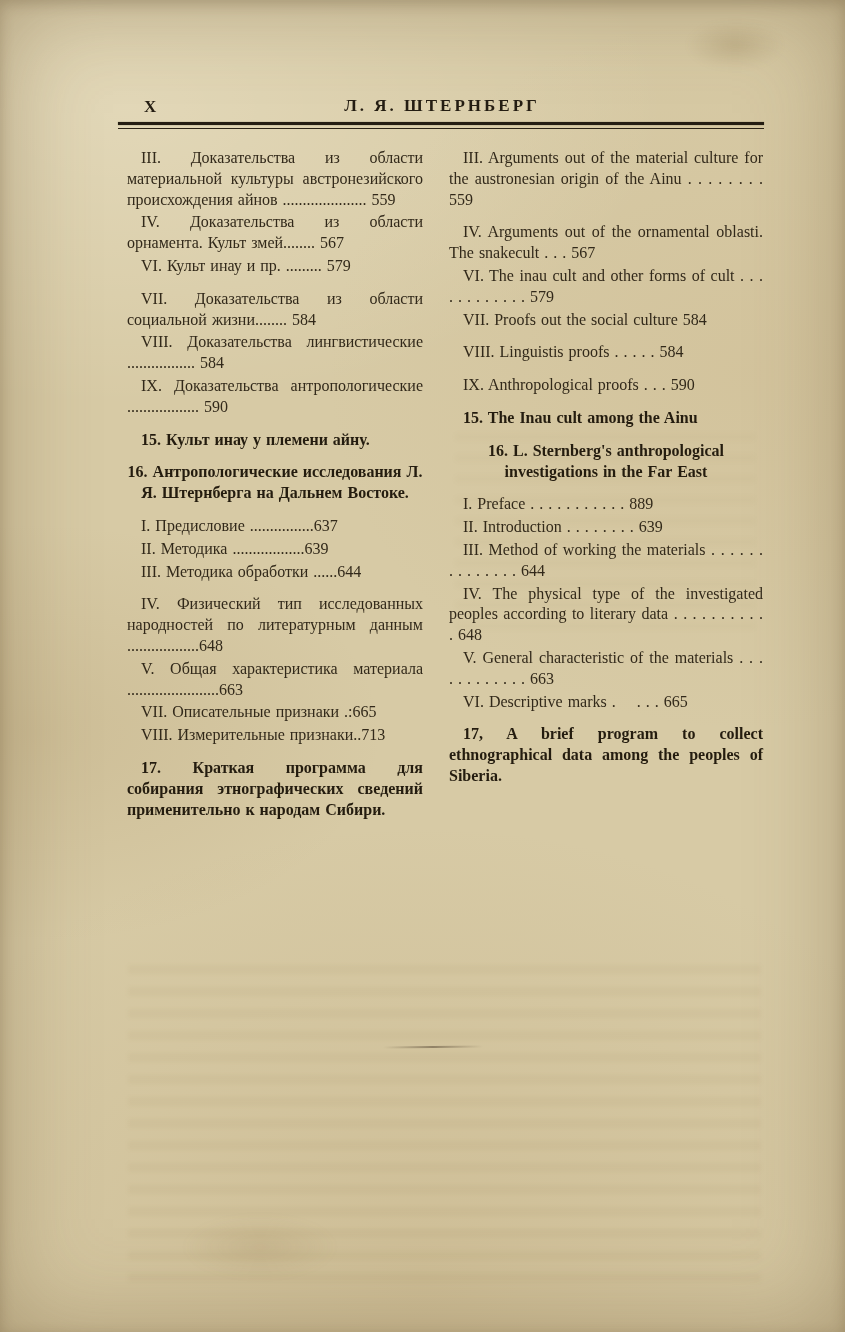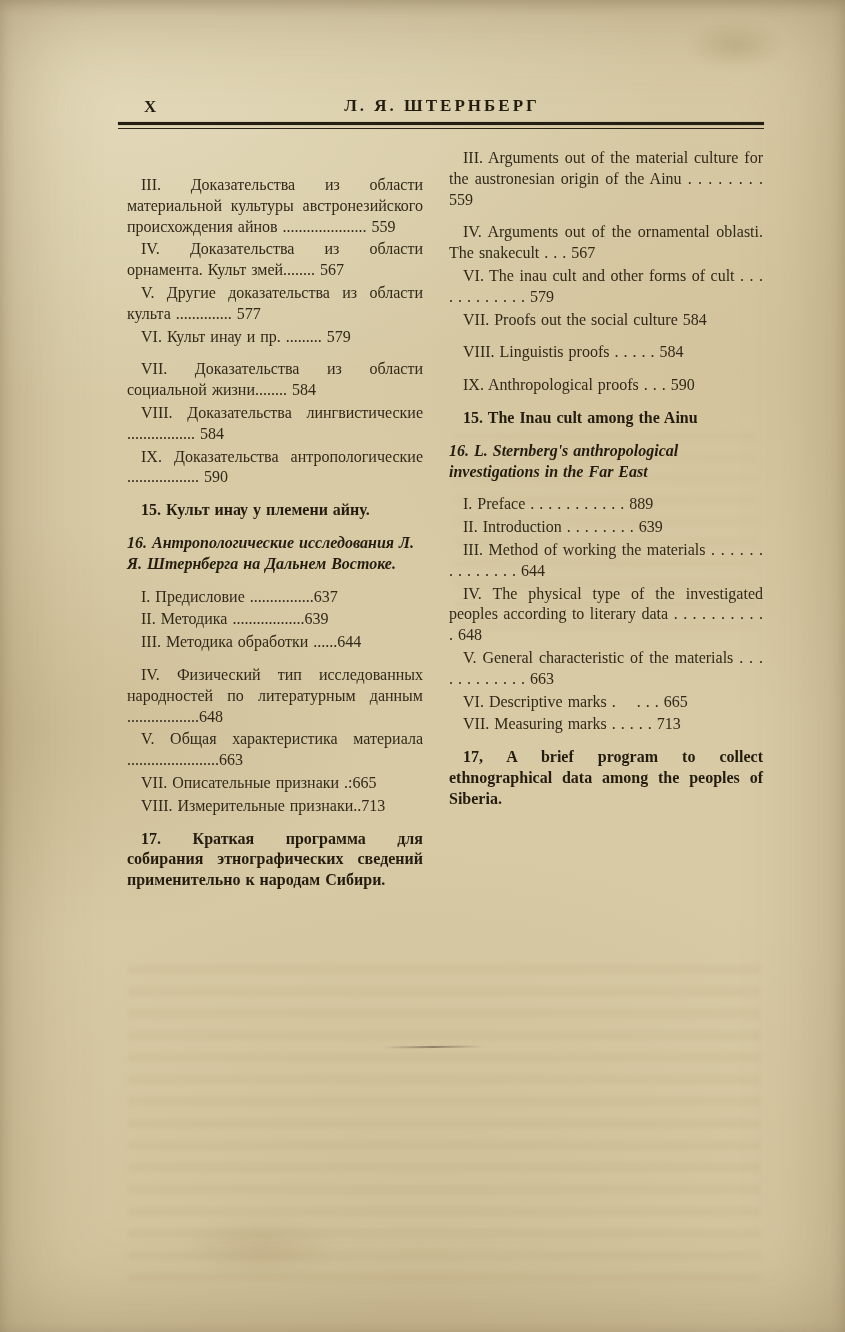--- a/index.html
+++ b/index.html
@@ -45,31 +45,31 @@
   .rule-bottom { height: 1px; background: #2c2417; }
   
   .columns {
     position: absolute;
     top: 148px; left: 127px; width: 636px;
     display: flex; gap: 26px;
     color: #32291a;
     font-size: 16px;
     line-height: 1.3;
   }
-  .col-left  { width: 296px; margin-top: 27px; }
+  .col-left  { width: 296px; }
   .col-right { width: 314px; }
   .toc-group { margin: 0 0 12px; }
   .toc-entry {
     margin: 0 0 2px;
     text-indent: 14px;
     text-align: justify;
     word-spacing: 1px;
   }
   .toc-entry.bold { font-weight: bold; color: #241c0f; }
-  .toc-entry.center { text-align: left; text-indent: 0; font-style: italic; }
+  .toc-entry.center { text-align: center; text-indent: 0; }
   
   .bleed-lower {
     position: absolute; left: 128px; right: 84px; top: 952px; height: 330px;
     background: repeating-linear-gradient(0deg,
       rgba(142,112,62,0.10) 0 9px, transparent 9px 22px);
     filter: blur(2px);
     opacity: .55;
     pointer-events: none;
   }
   .bleed-right {
@@ -112,21 +112,20 @@
   <div class="rule">
     <div class="rule-top"></div>
     <div class="rule-bottom"></div>
   </div>
 
   <div class="columns">
     <div class="col col-left" id="col-left">
         <div class="toc-group">
           <p class="toc-entry">III. Доказательства из области материальной культуры австронезийского происхождения айнов ..................... 559</p>
           <p class="toc-entry">IV. Доказательства из области орнамента. Культ змей........ 567</p>
-          <p class="toc-entry">V. Другие доказательства из области культа .............. 577</p>
           <p class="toc-entry">VI. Культ инау и пр. ......... 579</p>
         </div>
         <div class="toc-group">
           <p class="toc-entry">VII. Доказательства из области социальной жизни........ 584</p>
           <p class="toc-entry">VIII. Доказательства лингвистические ................. 584</p>
           <p class="toc-entry">IX. Доказательства антропологические .................. 590</p>
         </div>
         <div class="toc-group">
           <p class="toc-entry bold">15. Культ инау у племени айну.</p>
         </div>
@@ -169,21 +168,20 @@
         <div class="toc-group">
           <p class="toc-entry bold center">16. L. Sternberg's anthropological investigations in the Far East</p>
         </div>
         <div class="toc-group">
           <p class="toc-entry">I. Preface . . . . . . . . . . . 889</p>
           <p class="toc-entry">II. Introduction . . . . . . . . 639</p>
           <p class="toc-entry">III. Method of working the materials . . . . . . . . . . . . . . 644</p>
           <p class="toc-entry">IV. The physical type of the investigated peoples according to literary data . . . . . . . . . . . 648</p>
           <p class="toc-entry">V. General characteristic of the materials . . . . . . . . . . . . 663</p>
           <p class="toc-entry">VI. Descriptive marks .　 . . . 665</p>
-          <p class="toc-entry">VII. Measuring marks . . . . . 713</p>
         </div>
         <div class="toc-group">
           <p class="toc-entry bold">17, A brief program to collect ethnographical data among the peoples of Siberia.</p>
         </div>
       </div>
   </div>
 
   <div class="bleed-right"></div>
   <div class="bleed-lower"></div>
   <div class="scratch"></div>

